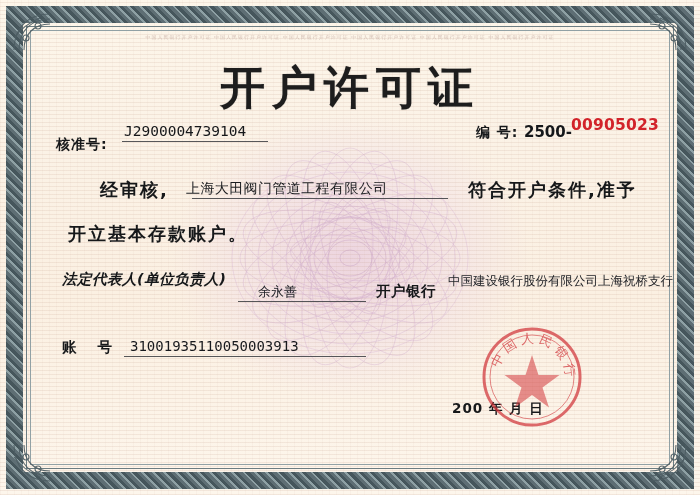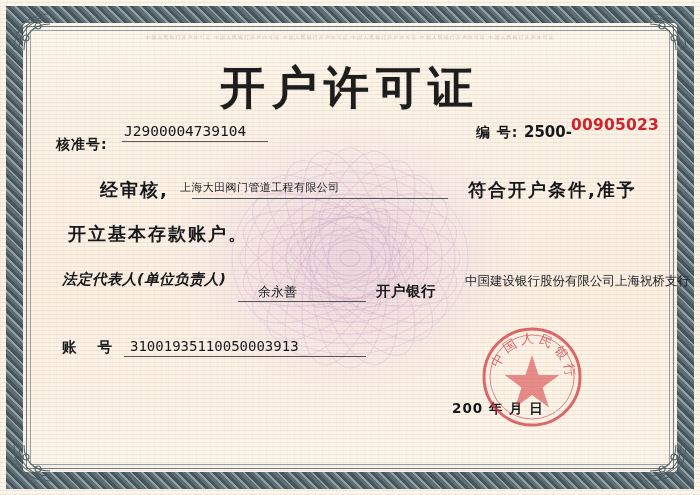--- a/index.html
+++ b/index.html
@@ -146,37 +146,37 @@
   }
   .number-serial {
     position: absolute; left: 571px; top: 116px;
     font-size: 15.5px; color: #d2232a; font-weight: bold;
     font-family: "DejaVu Sans", "Liberation Sans", sans-serif;
     letter-spacing: 0.2px;
   }
 
   .body-line1-pre { left: 100px; top: 178px; font-size: 18px; letter-spacing: 2px; }
   .company-name {
-    position: absolute; left: 180px; top: 180px;
-    font-size: 11px; color: #1b1d20;
+    position: absolute; left: 186px; top: 180px;
+    font-size: 14px; color: #1b1d20;
     font-family: Liberation Serif, serif;
     letter-spacing: 0.4px;
   }
   .body-line1-post { left: 468px; top: 178px; font-size: 18px; letter-spacing: 2px; }
   .body-line2 { left: 68px; top: 222px; font-size: 18px; letter-spacing: 2px; }
 
   .legal-label { left: 62px; top: 270px; font-size: 14.5px; letter-spacing: 0.5px; font-style: italic; }
   .legal-value {
     position: absolute; left: 258px; top: 283px;
     font-size: 13px; color: #22242a;
     font-family: "DejaVu Serif", "Liberation Serif", serif;
   }
   .bank-label { left: 376px; top: 282px; font-size: 14.5px; letter-spacing: 0.5px; }
   .bank-value {
-    position: absolute; left: 465px; top: 272px;
+    position: absolute; left: 448px; top: 272px;
     width: 232px;
     font-size: 12.5px; line-height: 18px; color: #1d1f24;
     font-family: "DejaVu Serif", "Liberation Serif", serif;
   }
 
   .account-label { left: 62px; top: 338px; font-size: 14.5px; letter-spacing: 8px; }
   .account-value {
     position: absolute; left: 130px; top: 338px;
     font-size: 14px; color: #17191d;
     font-family: "DejaVu Sans Mono", "Liberation Mono", monospace;

